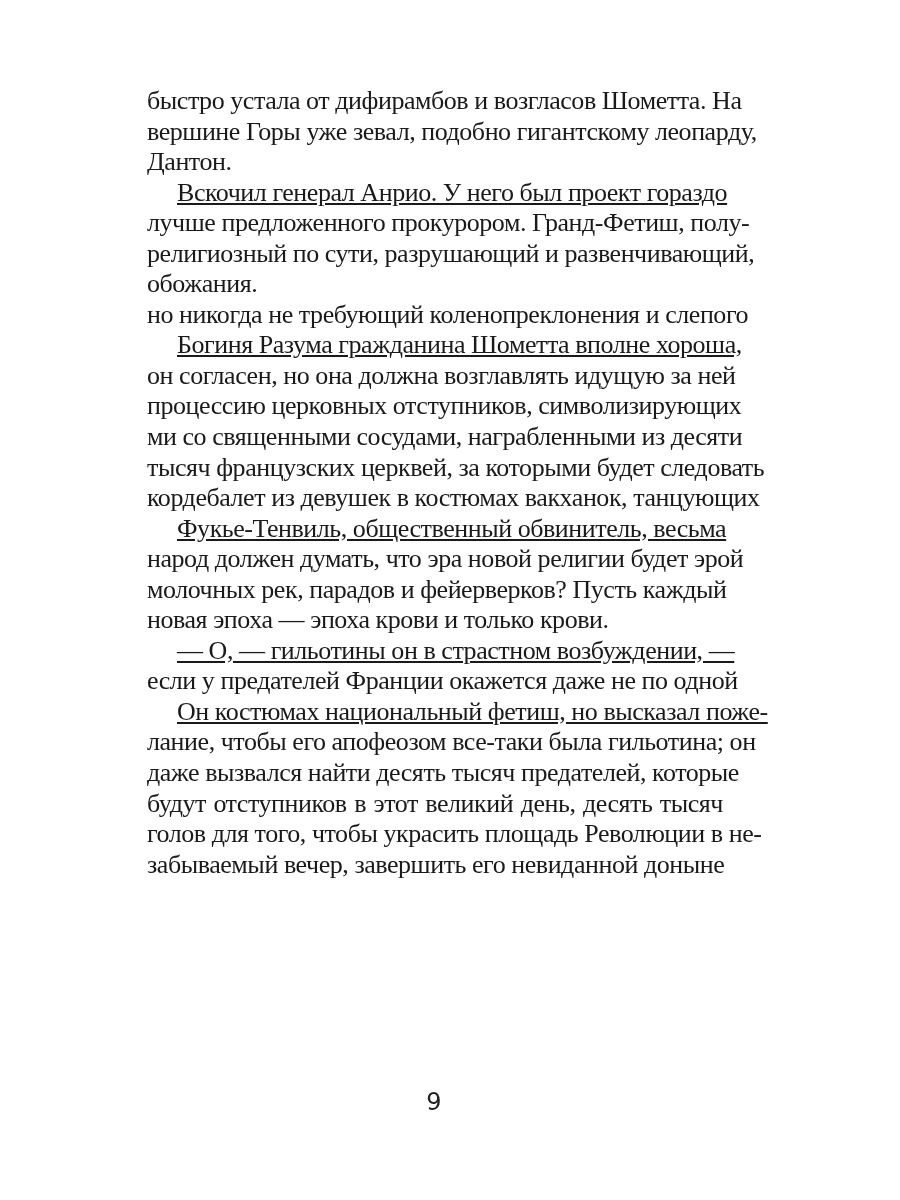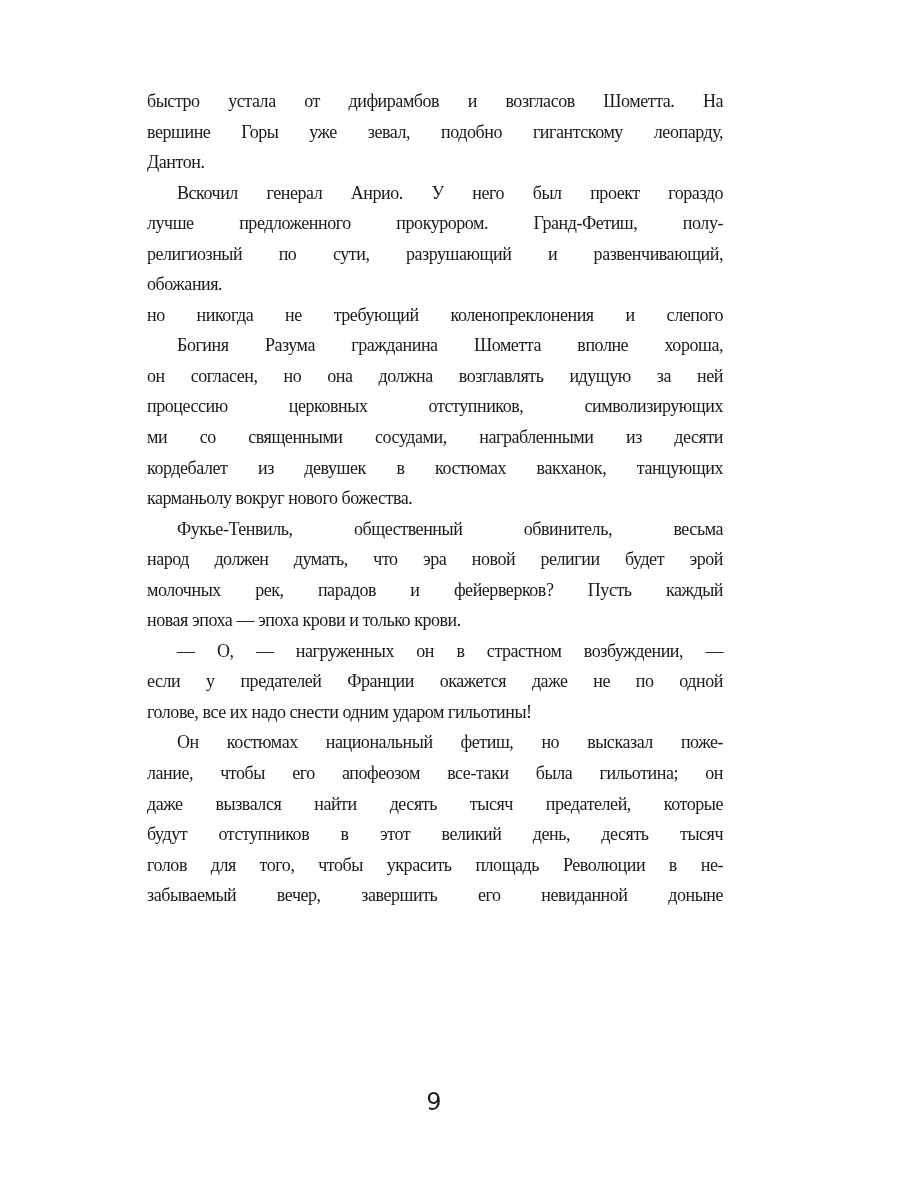--- a/index.html
+++ b/index.html
@@ -7,26 +7,26 @@
       width: 900px; height: 1200px; background: #ffffff;
       position: relative; overflow: hidden;
       font-family: "Liberation Serif", "DejaVu Serif", serif;
       color: #1a1a1a;
     }
     .page {
       position: absolute; left: 147px; top: 86px; width: 576px;
     }
     .line {
       height: 30.55px; line-height: 30.55px;
-      font-size: 18px; white-space: nowrap;
+      font-size: 26px; white-space: nowrap;
       text-align: justify; text-align-last: justify;
       letter-spacing: -0.45px;
     }
     .line.last { text-align-last: left; }
-    .line.indent { padding-left: 30px; }
+    .line.indent { padding-left: 30px; text-decoration: underline; }
     .page-number {
       position: absolute; left: 0; width: 868px; top: 1088px;
       text-align: center; font-family: "DejaVu Sans", sans-serif;
       font-size: 24px; color: #222;
     }
   </style>
 </head>
 <body>
 
 <div class="page">
@@ -43,35 +43,34 @@
     <div class="line">религиозный по сути, разрушающий и развенчивающий,</div>
     <div class="line last">обожания.</div>
     <div class="line">но никогда не требующий коленопреклонения и слепого</div>
   </div>
 
   <div>
     <div class="line indent">Богиня Разума гражданина Шометта вполне хороша,</div>
     <div class="line">он согласен, но она должна возглавлять идущую за ней</div>
     <div class="line">процессию церковных отступников, символизирующих</div>
     <div class="line">ми со священными сосудами, награбленными из десяти</div>
+    <div class="line">тысяч французских церквей, за которыми будет следовать</div>
     <div class="line">кордебалет из девушек в костюмах вакханок, танцующих</div>
-    <div class="line last">карманьолу вокруг нового божества.</div>
   </div>
 
   <div>
     <div class="line indent">Фукье-Тенвиль, общественный обвинитель, весьма</div>
     <div class="line">народ должен думать, что эра новой религии будет эрой</div>
     <div class="line">молочных рек, парадов и фейерверков? Пусть каждый</div>
     <div class="line last">новая эпоха — эпоха крови и только крови.</div>
   </div>
 
   <div>
-    <div class="line indent">— О, — нагруженных он в страстном возбуждении, —</div>
+    <div class="line indent">— О, — гильотины он в страстном возбуждении, —</div>
     <div class="line">если у предателей Франции окажется даже не по одной</div>
-    <div class="line last">голове, все их надо снести одним ударом гильотины!</div>
   </div>
 
   <div>
     <div class="line indent">Он костюмах национальный фетиш, но высказал поже-</div>
     <div class="line">лание, чтобы его апофеозом все-таки была гильотина; он</div>
     <div class="line">даже вызвался найти десять тысяч предателей, которые</div>
     <div class="line">будут отступников в этот великий день, десять тысяч</div>
     <div class="line">голов для того, чтобы украсить площадь Революции в не-</div>
     <div class="line">забываемый вечер, завершить его невиданной доныне</div>
   </div>

